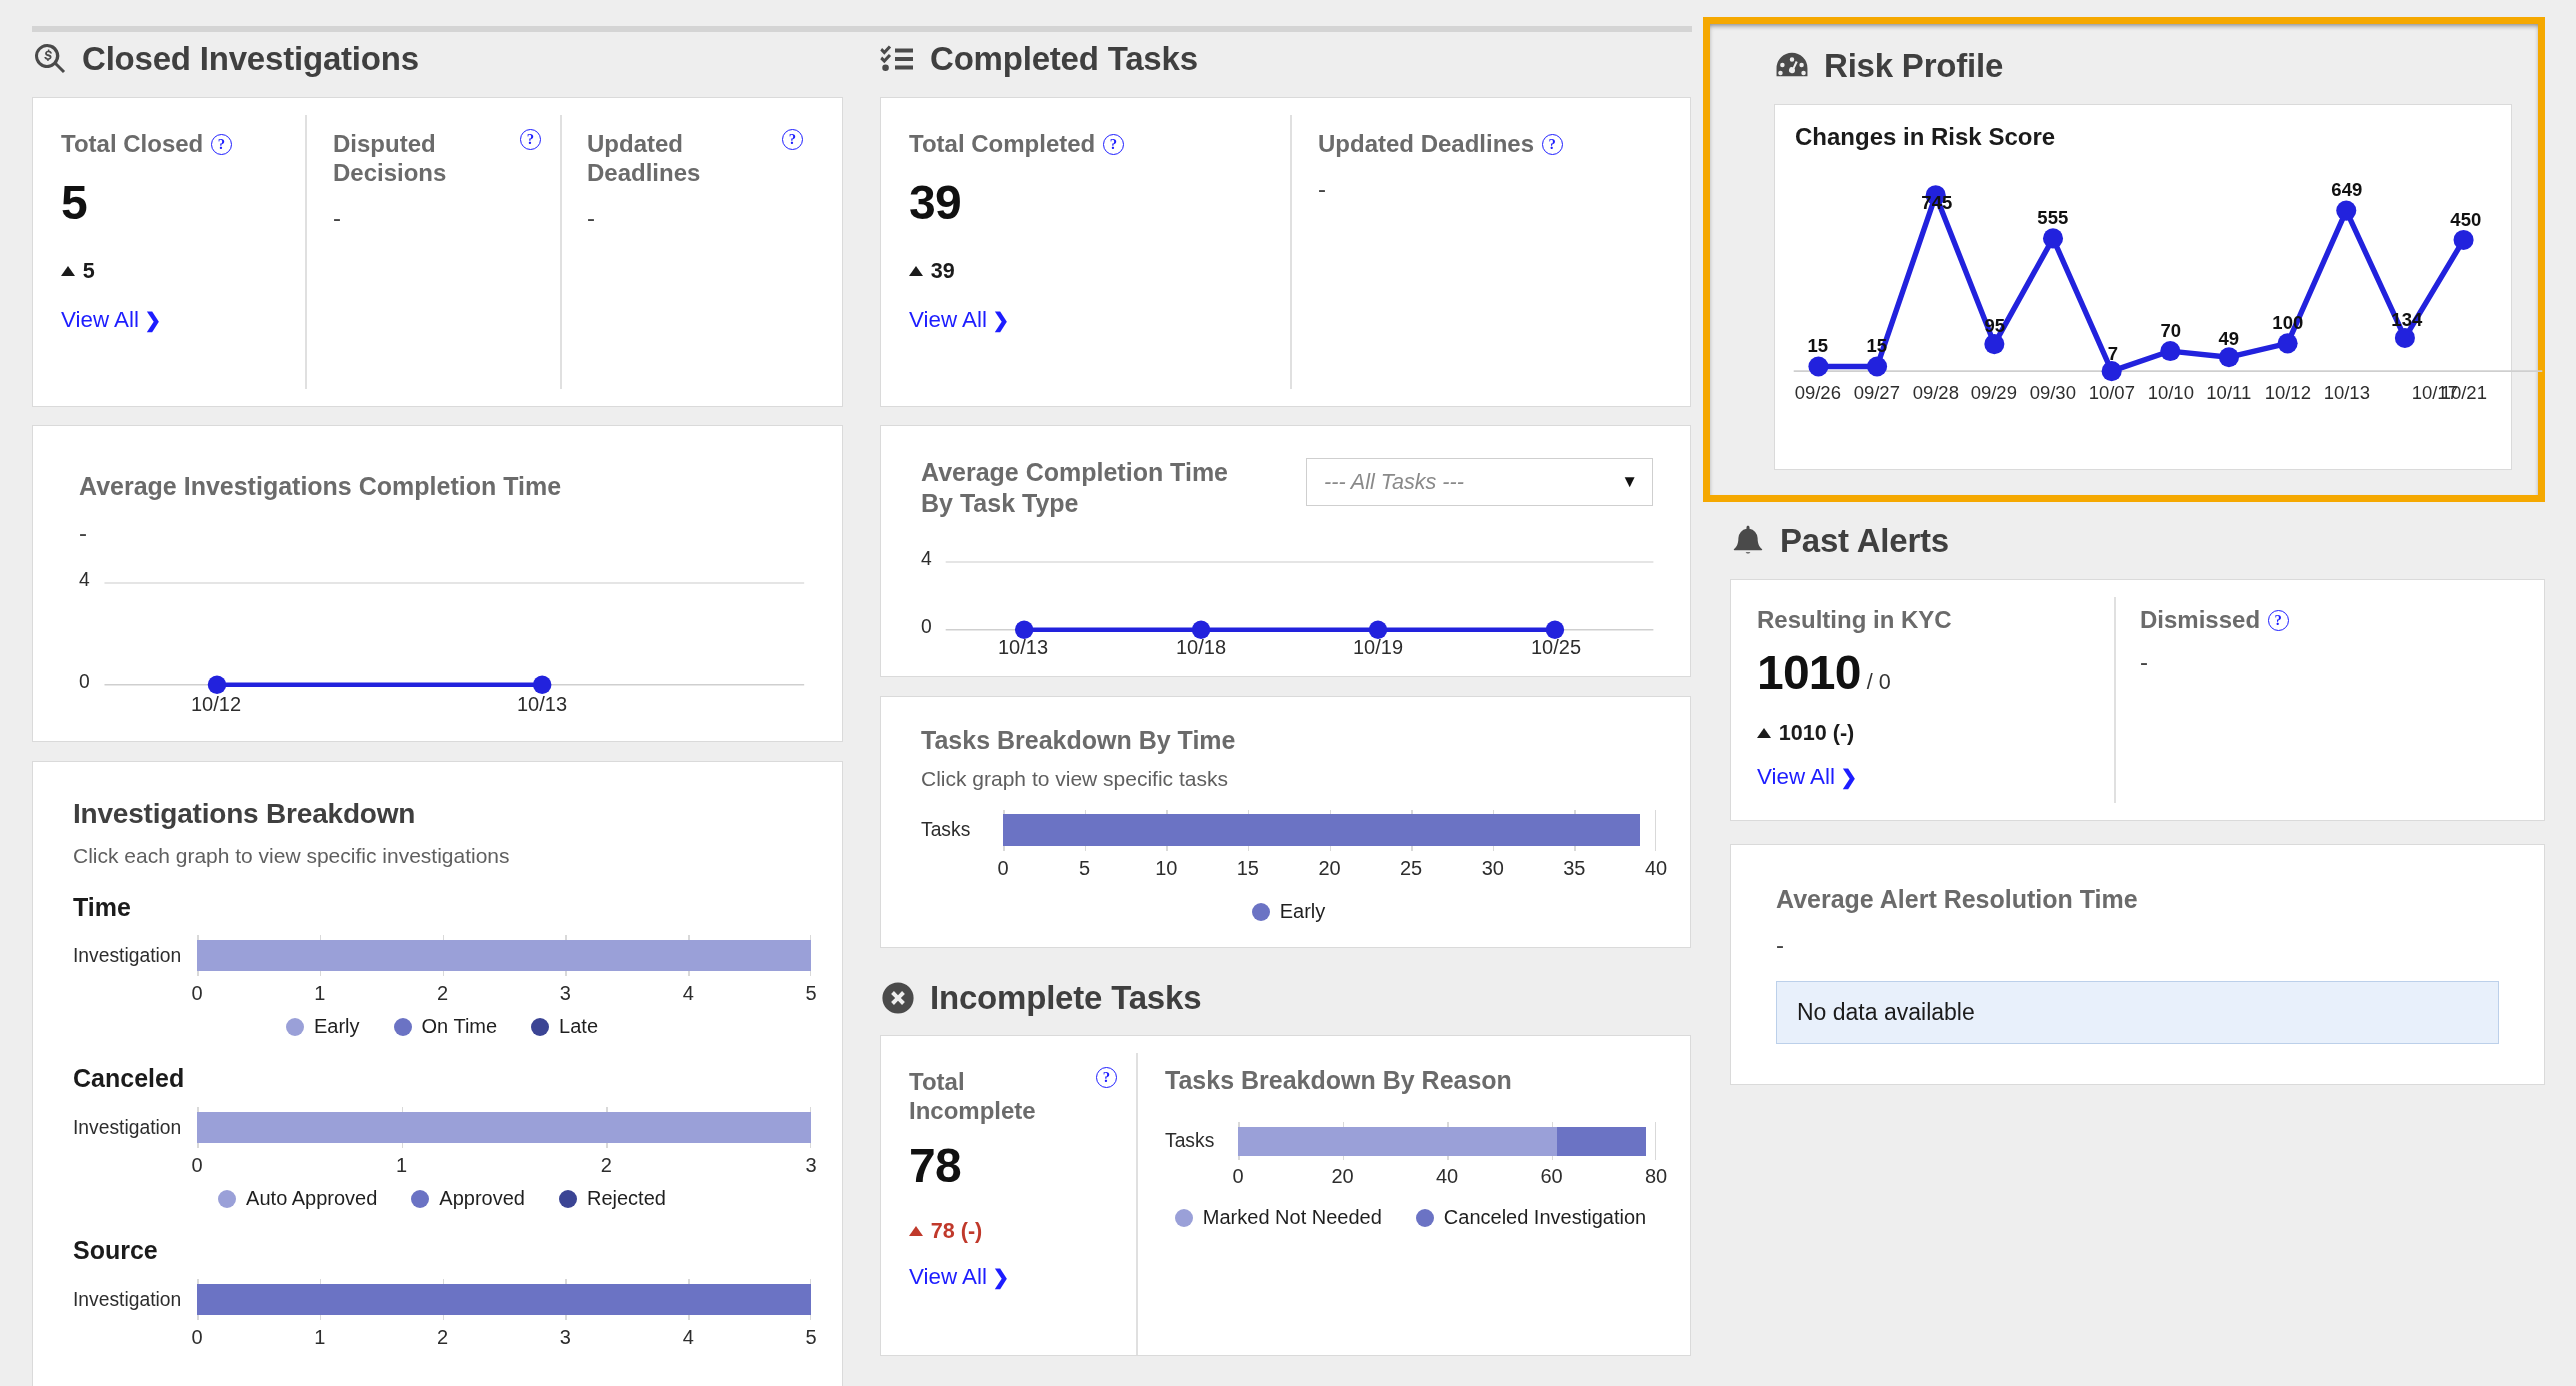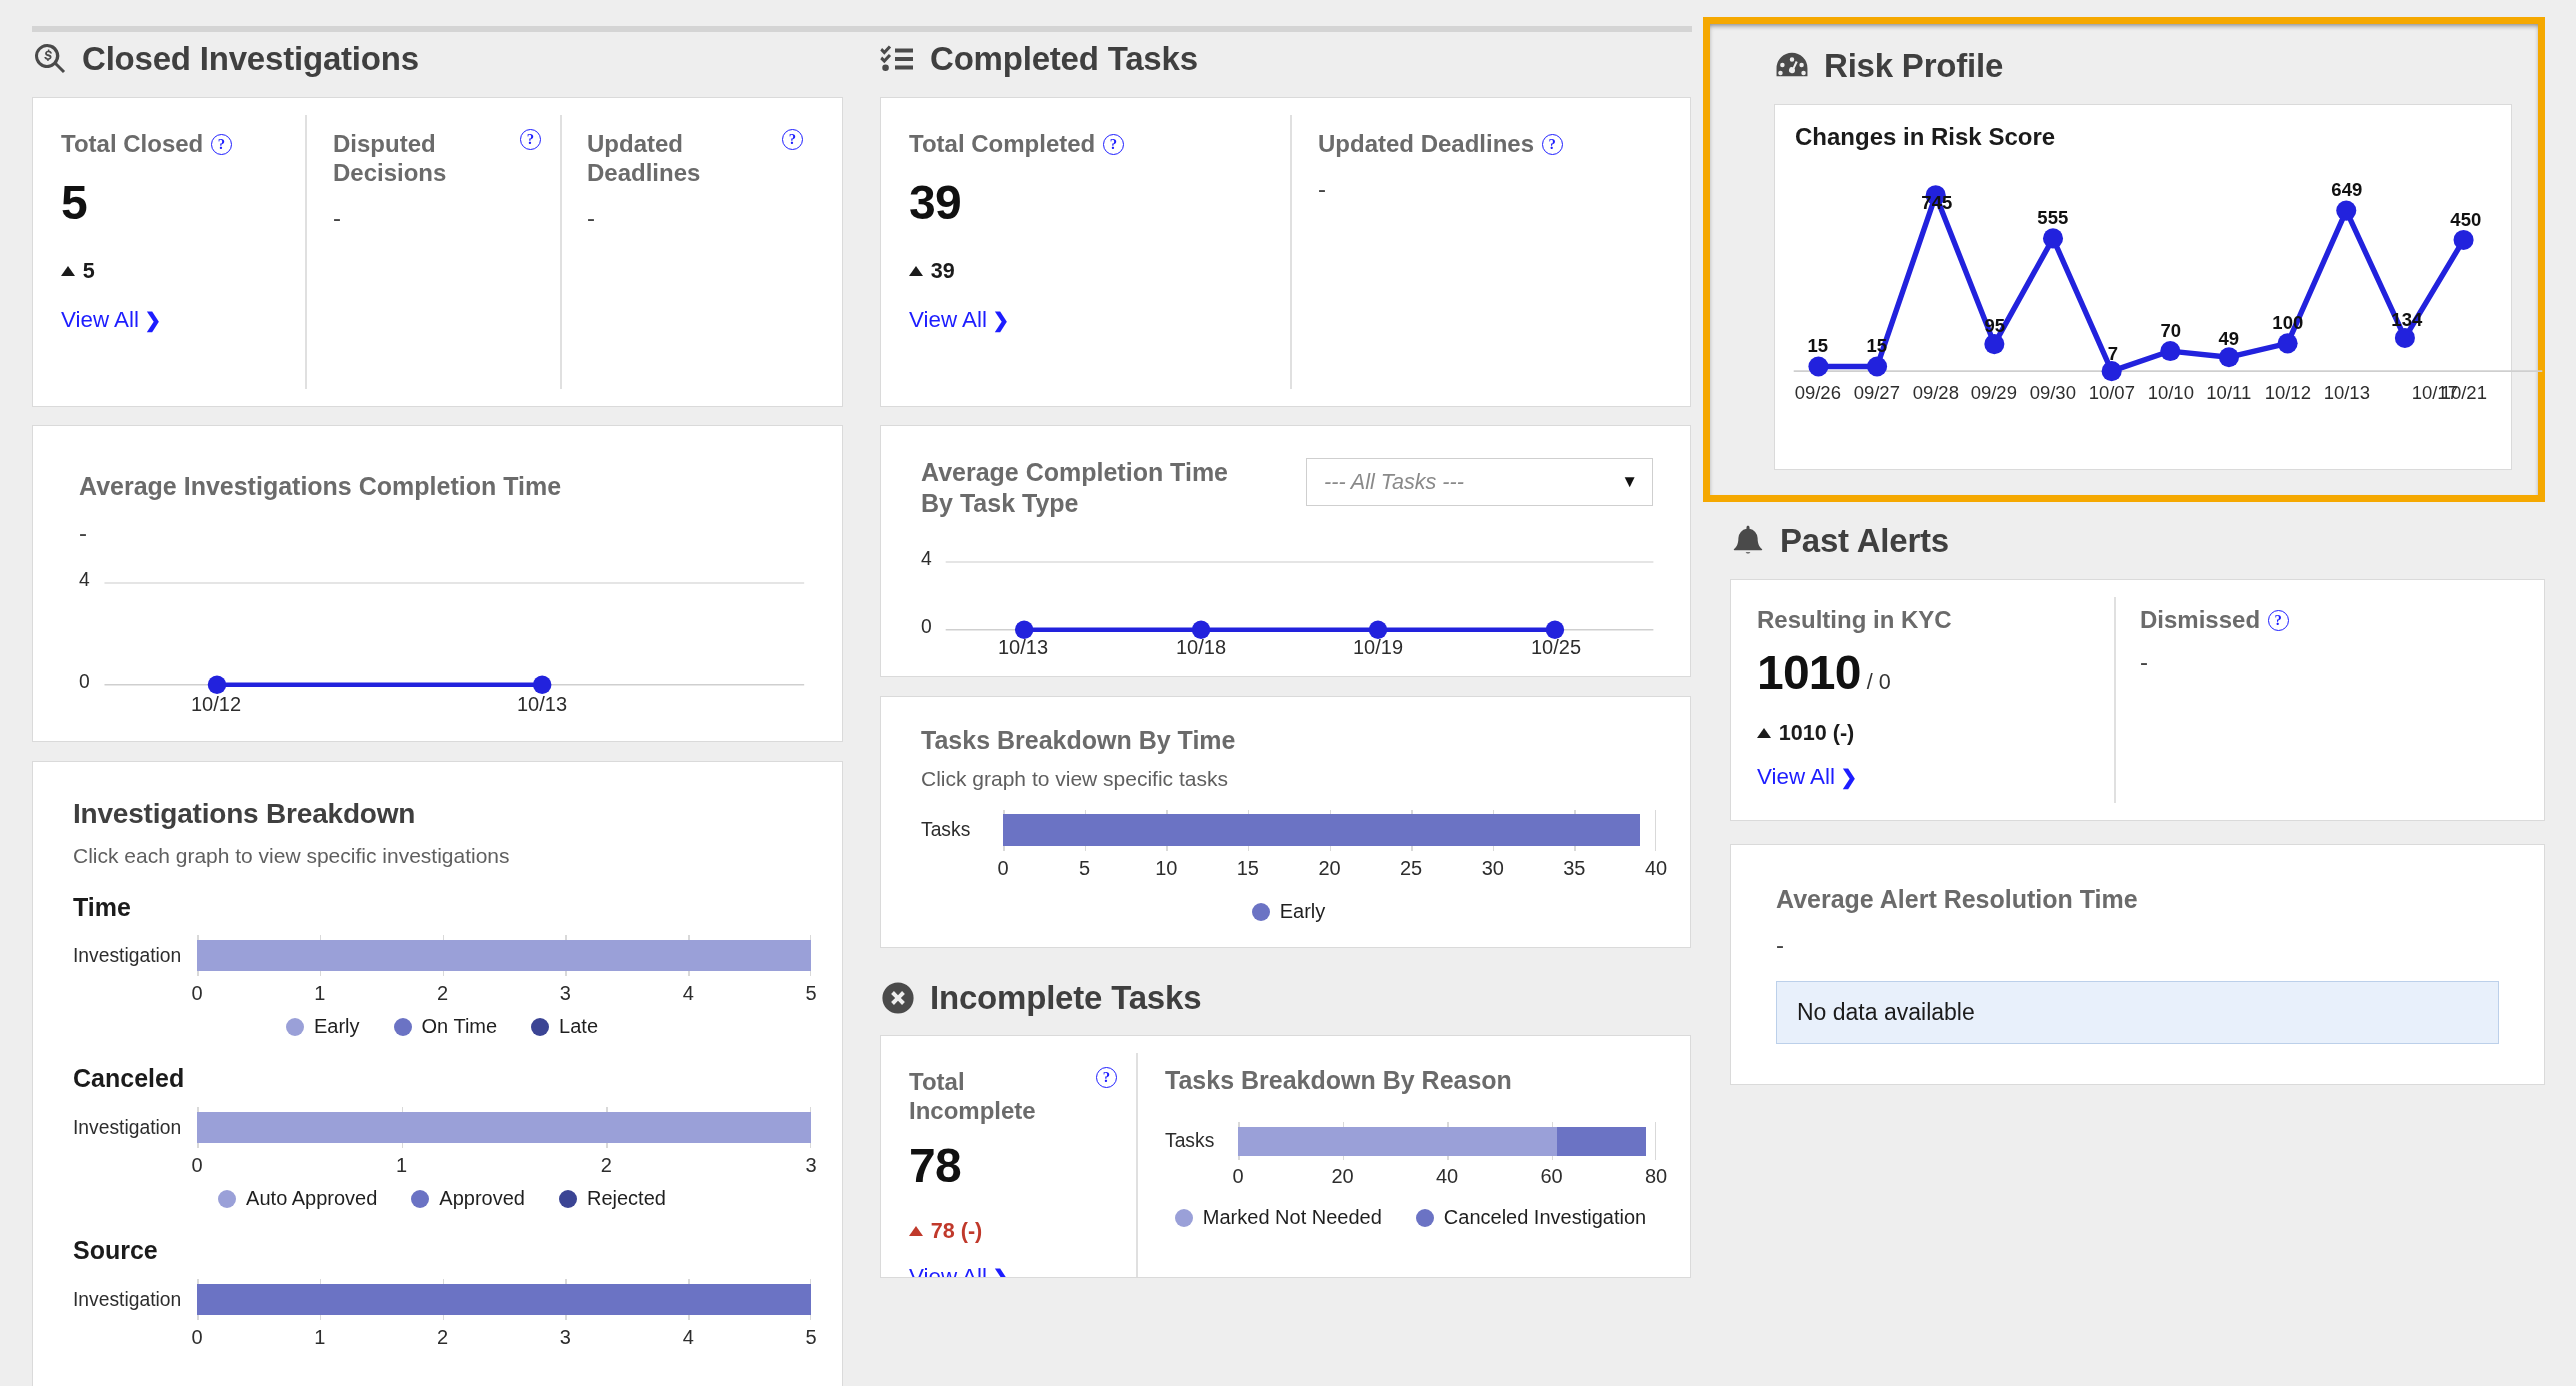--- a/index.html
+++ b/index.html
@@ -377,21 +377,21 @@
     <div style="margin-top:31px;">
       <div class="sect-head">
         <span class="sect-icon">
           <svg viewBox="0 0 24 24">
               <path d="M12 1.6A10.4 10.4 0 1022.4 12 10.41 10.41 0 0012 1.6zm4.6 13.1-1.9 1.9L12 13.9l-2.7 2.7-1.9-1.9L10.1 12 7.4 9.3l1.9-1.9L12 10.1l2.7-2.7 1.9 1.9L13.9 12z"></path>
             </svg>
         </span>
         <span class="sect-title">Incomplete Tasks</span>
       </div>
 
-      <div class="card" style="margin-top:18.5px;height:243px;position:relative;overflow:hidden;">
+      <div class="card" style="margin-top:18.5px;height:321px;position:relative;overflow:hidden;">
         <div style="position:absolute;left:255px;top:17px;bottom:0;width:1.5px;background:#e0e0e0;"></div>
 
         <div style="position:absolute;left:28px;top:31px;width:208px;">
           <div class="kpi-label" style="padding-right:49px;position:relative;">
             <span>Total Incomplete</span>
             <span class="help" style="position:absolute;right:0;top:0;margin:0;">?</span>
           </div>
           <div class="kpi-big" style="margin-top:12.4px;">78</div>
           <div class="kpi-delta red" style="margin-top:25px;">
             <span class="tri"></span>

